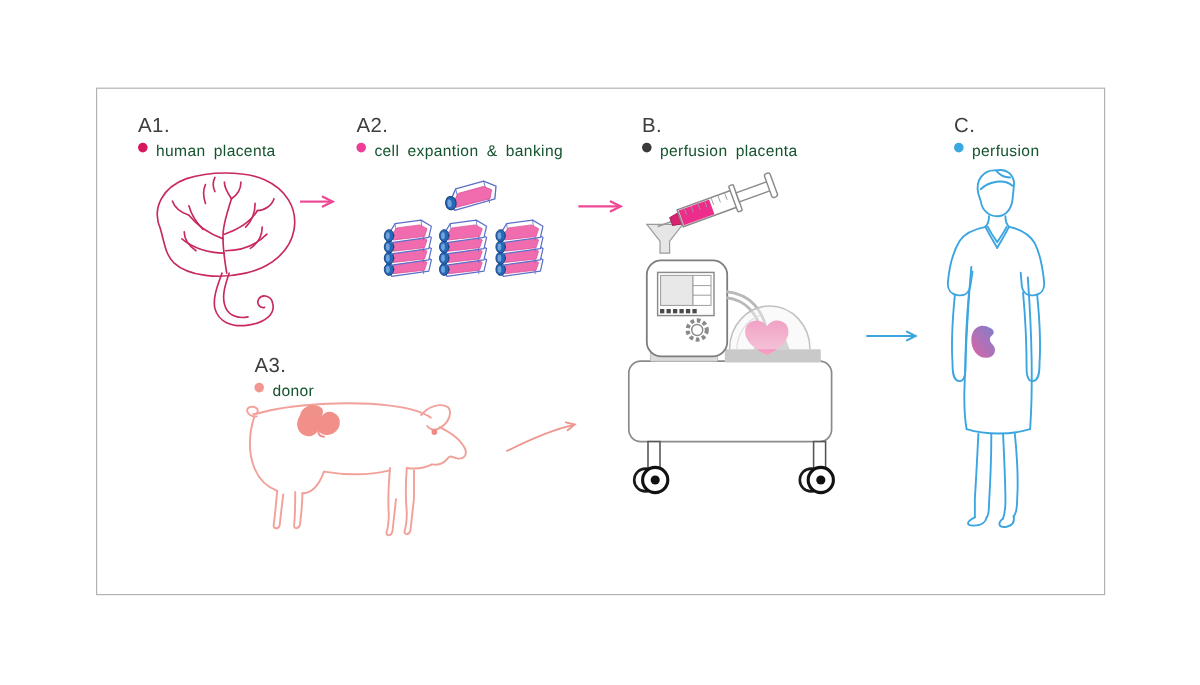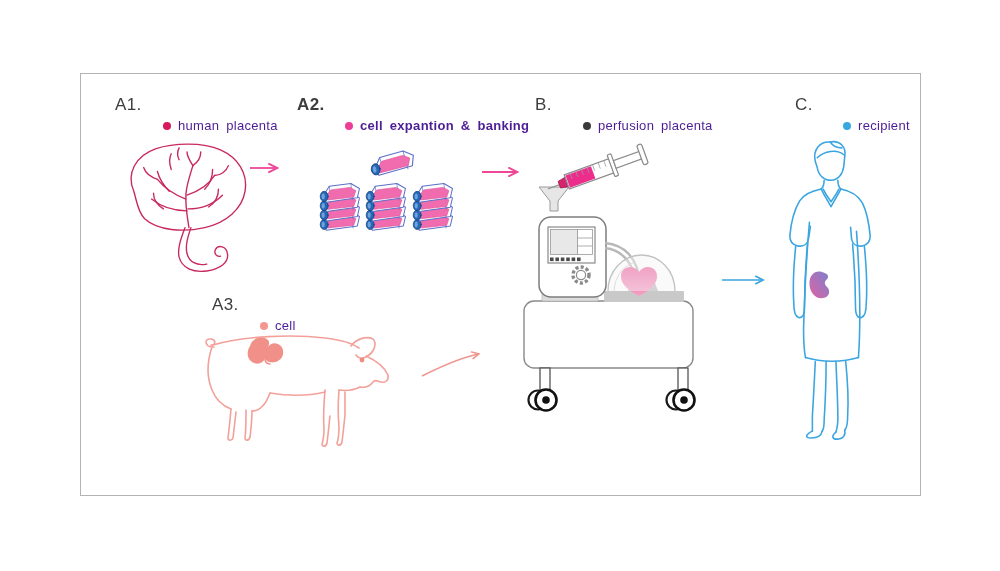--- a/index.html
+++ b/index.html
@@ -2,22 +2,22 @@
 <html><head>
 <meta charset="utf-8">
 <style>
   html,body{margin:0;padding:0;background:#fff;}
   .canvas{position:relative;width:1000px;height:571px;background:#fff;
           font-family:"Liberation Sans",sans-serif;overflow:hidden;}
   .frame{position:absolute;left:80px;top:73px;width:839px;height:421px;
          border:1px solid #b3b3b3;background:#fff;}
   .panel{position:absolute;}
   .panel .h{font-size:17px;color:#3d3d3d;letter-spacing:.4px;line-height:1;}
-  .panel .cap{display:flex;align-items:center;gap:7px;margin-top:6px;
-              font-size:13px;color:#4c1d95;word-spacing:3px;letter-spacing:.3px;line-height:1;margin-left:48px;}
+  .panel .cap{display:flex;align-items:flex-start;gap:7px;margin-top:6px;
+              font-size:13px;color:#14532d;word-spacing:3px;letter-spacing:.3px;line-height:1;}
   .dot{width:8px;height:8px;border-radius:50%;flex:0 0 auto;}
   .dot-a1{background:#d6185e;}
   .dot-a2{background:#ee3d96;}
   .dot-b{background:#3a3a3a;}
   .dot-c{background:#39a7e0;}
   .dot-a3{background:#f2968f;}
   .illus{position:absolute;}
   svg{display:block;overflow:visible;}
 </style>
 </head>
@@ -27,49 +27,49 @@
   <div class="frame"></div>
 
   <div class="panel" style="left:115px;top:96px;">
     <div class="h">A1.</div>
     <div class="cap">
       <span class="dot dot-a1"></span>
       <span>human placenta</span>
     </div>
   </div>
 
-  <div class="panel" style="left:297px;top:96px;font-weight:bold;">
+  <div class="panel" style="left:297px;top:96px;">
     <div class="h">A2.</div>
     <div class="cap">
       <span class="dot dot-a2"></span>
       <span>cell expantion &amp; banking</span>
     </div>
   </div>
 
   <div class="panel" style="left:535px;top:96px;">
     <div class="h">B.</div>
     <div class="cap">
       <span class="dot dot-b"></span>
       <span>perfusion placenta</span>
     </div>
   </div>
 
   <div class="panel" style="left:795px;top:96px;">
     <div class="h">C.</div>
     <div class="cap">
       <span class="dot dot-c"></span>
-      <span>recipient</span>
+      <span>perfusion</span>
     </div>
   </div>
 
   <div class="panel" style="left:212px;top:296px;">
     <div class="h">A3.</div>
     <div class="cap">
       <span class="dot dot-a3"></span>
-      <span>cell</span>
+      <span>donor</span>
     </div>
   </div>
 
   <div class="illus" style="left:112px;top:140px;">
     <svg width="148" height="128" viewBox="0 0 150 130" fill="none" stroke="#c8295e" stroke-width="1.4" stroke-linecap="round" stroke-linejoin="round">
       <path d="M22,52 C14,34 24,16 44,9 C62,3 92,2 110,10 C128,18 138,34 135,52 C132,70 116,84 94,89 C72,94 46,92 33,80 C26,73 25,62 22,52 Z"></path>
       <path d="M78,89 C76,76 74,66 75,54 C76,44 79,36 82,26"></path>
       <path d="M75,60 C64,56 54,50 46,40"></path>
       <path d="M58,52 C52,46 48,40 46,32"></path>
       <path d="M46,40 C40,38 34,34 32,28"></path>

